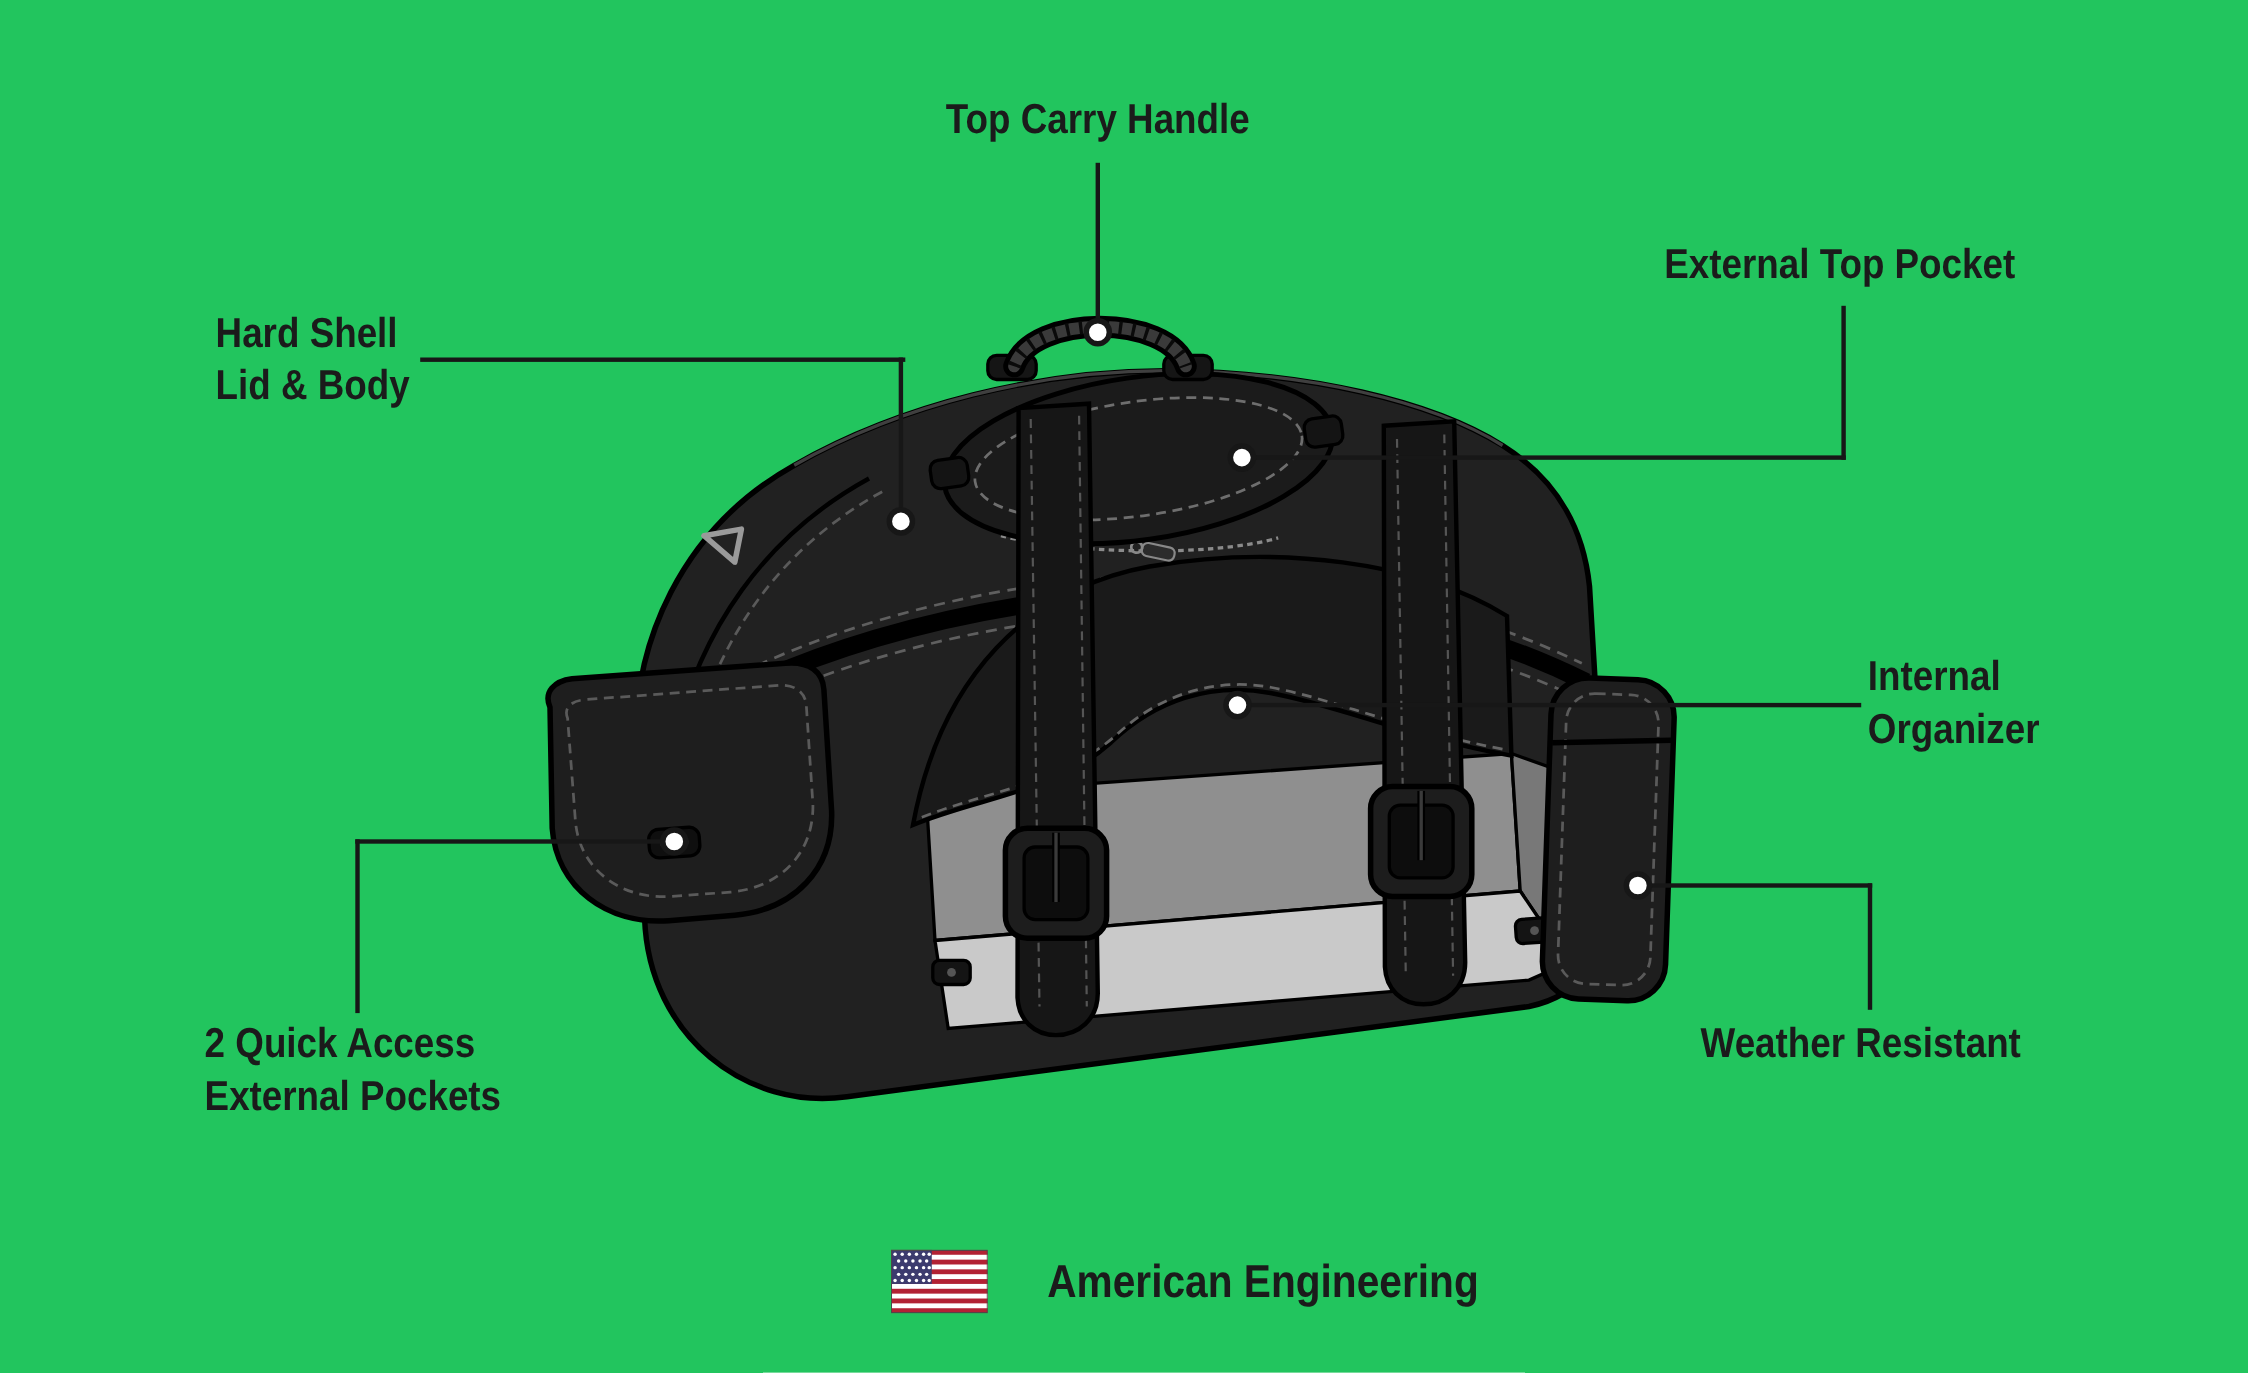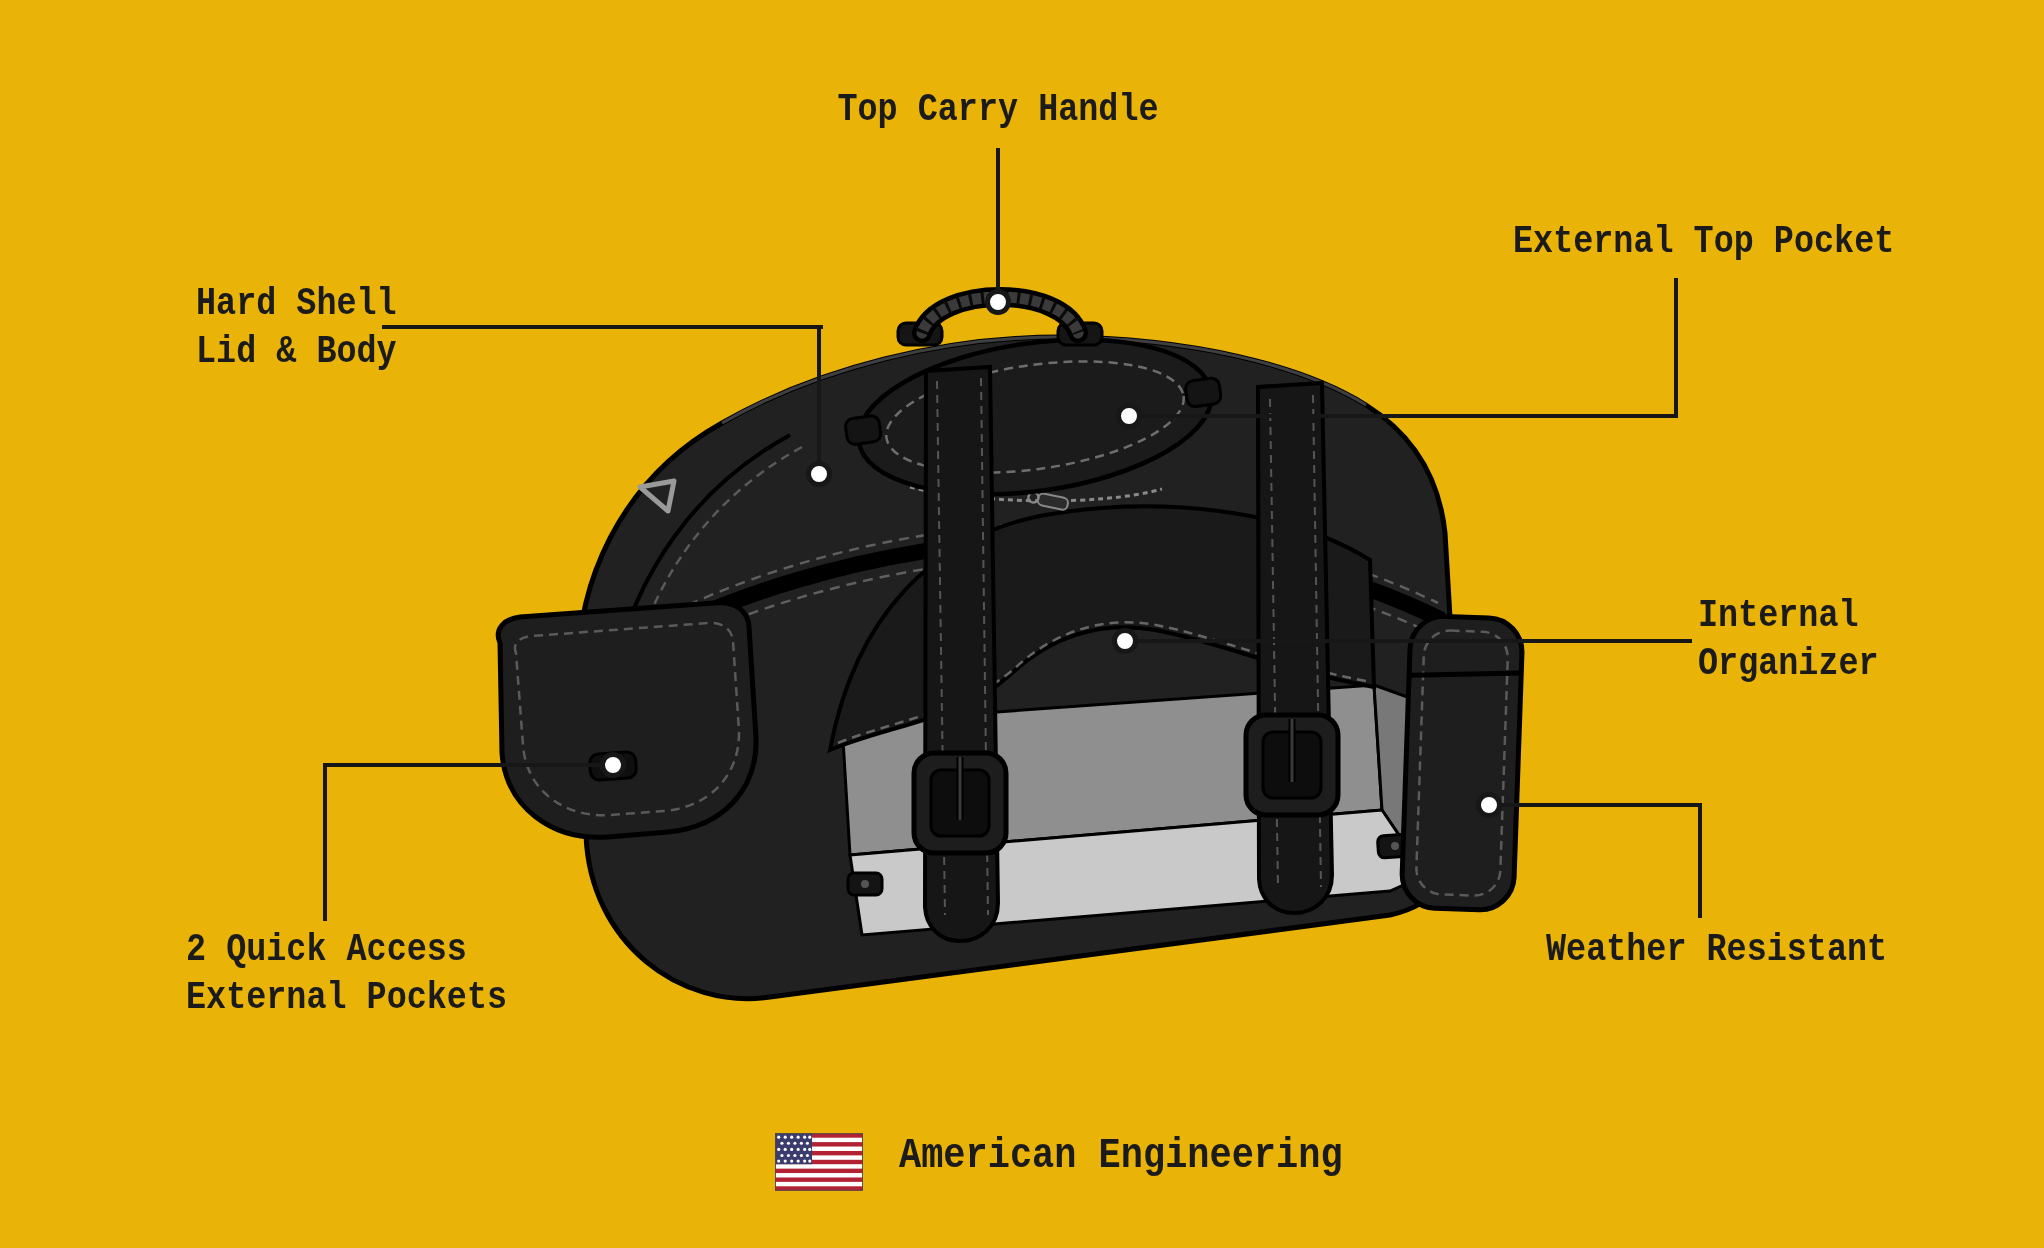--- a/index.html
+++ b/index.html
@@ -1,23 +1,23 @@
 <!DOCTYPE html>
 <html><head>
 <meta charset="utf-8">
 <style>
   * { margin: 0; padding: 0; box-sizing: border-box; }
   html, body { background: #ffffff; }
   .canvas {
     position: relative;
     width: 2044px;
     height: 1248px;
-    background: #eab308;
+    background: #22c55e;
     overflow: hidden;
-    font-family: Liberation Mono, monospace;
+    font-family: Liberation Sans, sans-serif;
   }
   .label {
     position: absolute;
     font-weight: 700;
     font-size: 38px;
     color: #1b1b1b;
     line-height: 1.26;
     white-space: nowrap;
     transform: scaleX(0.88);
     transform-origin: left center;
@@ -43,25 +43,26 @@
   }
   .bag-wrap {
     position: absolute;
     left: 490px;
     top: 275px;
     width: 1040px;
     height: 760px;
   }
   .footer {
     position: absolute;
-    left: 775px;
+    left: 810px;
     top: 1132px;
     height: 66px;
     display: flex;
-    gap: 36px;
+    align-items: center;
+    gap: 54px;
   }
   .footer-text {
     font-weight: 700;
     font-size: 42px;
     color: #1b1b1b;
     white-space: nowrap;
     transform: scaleX(0.88);
     transform-origin: left center;
   }
   .flag { display: block; }

